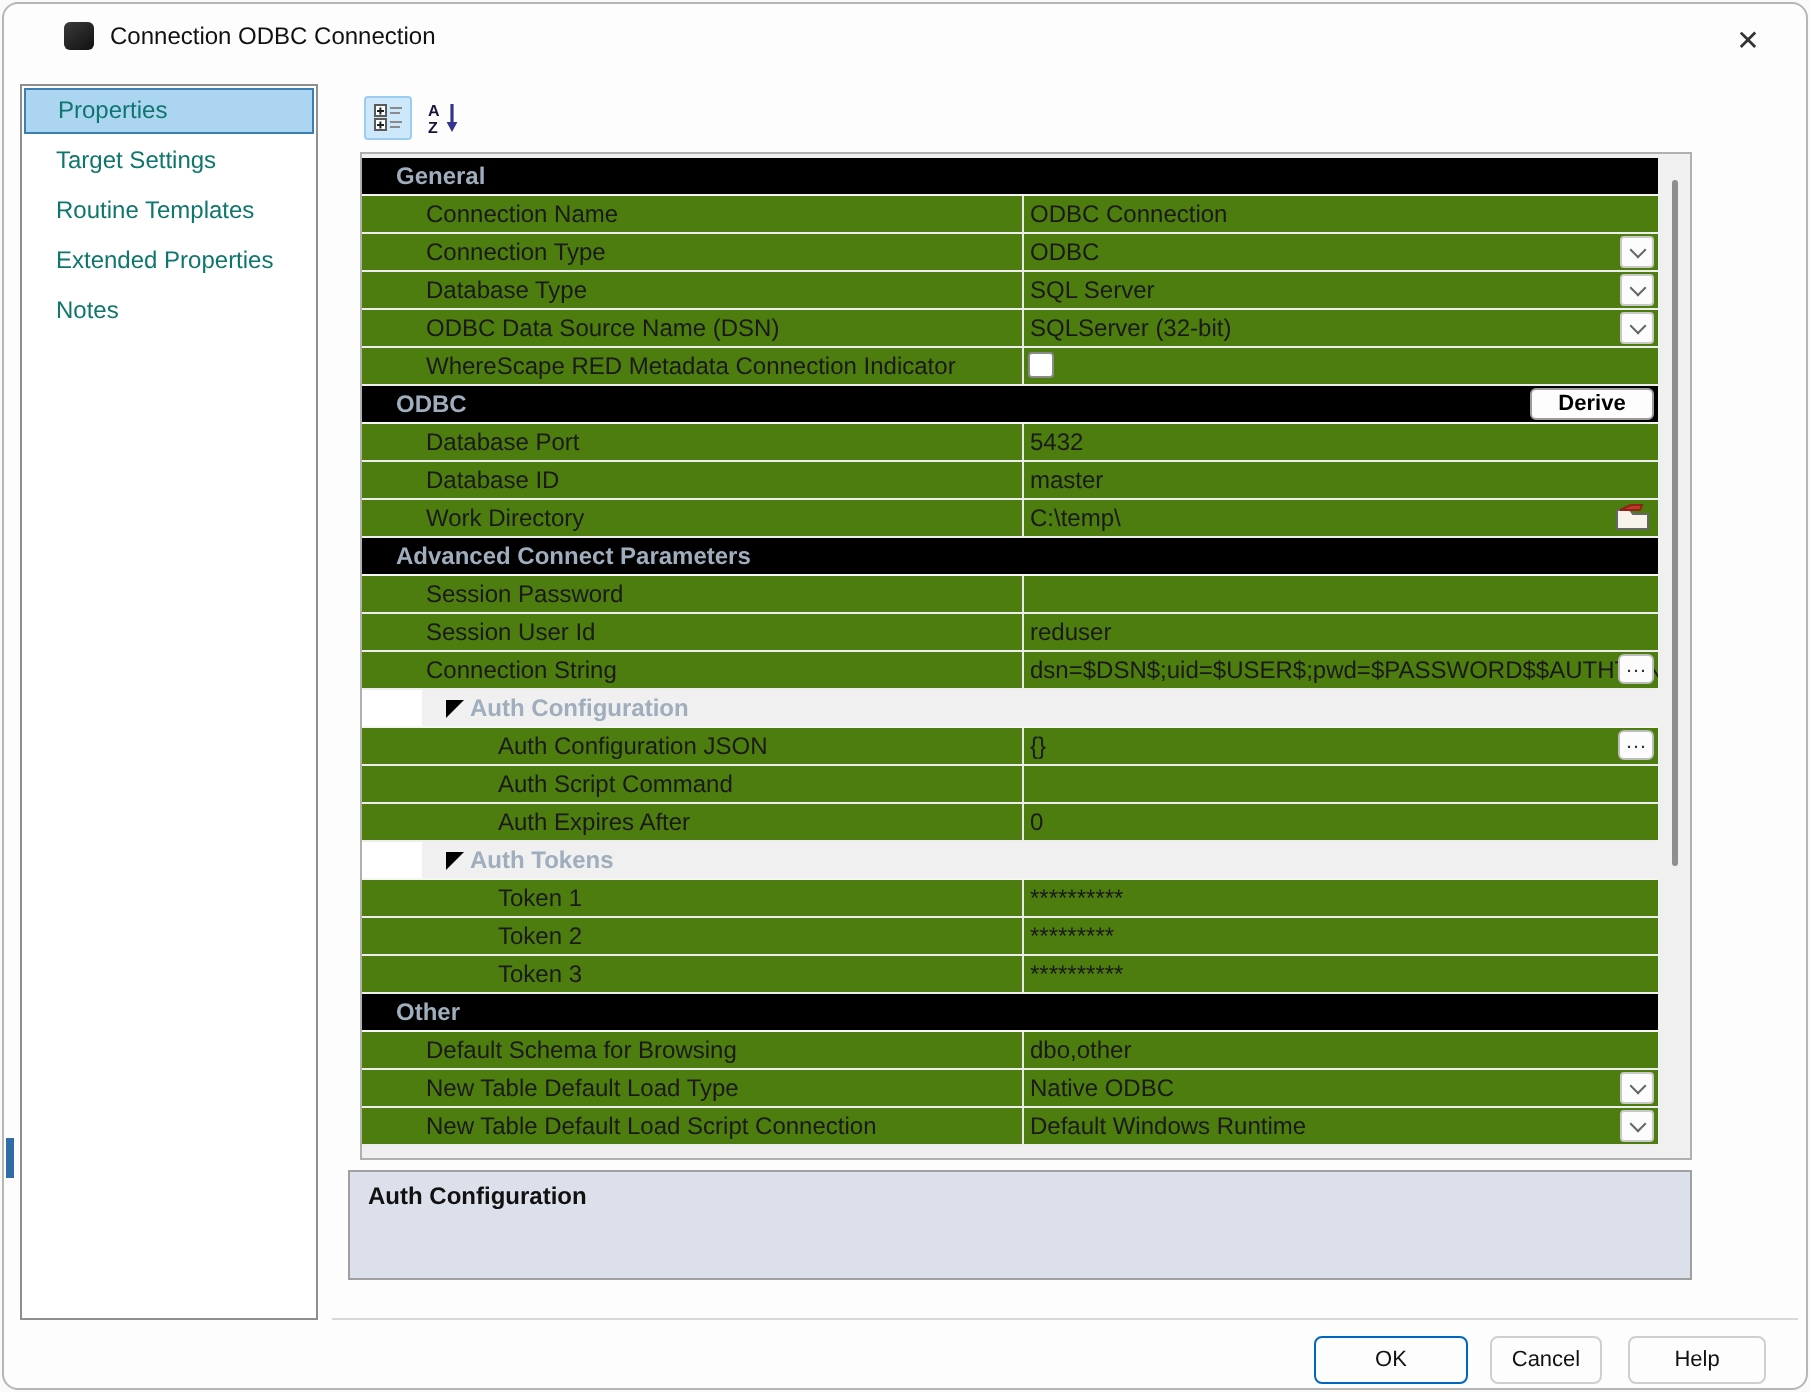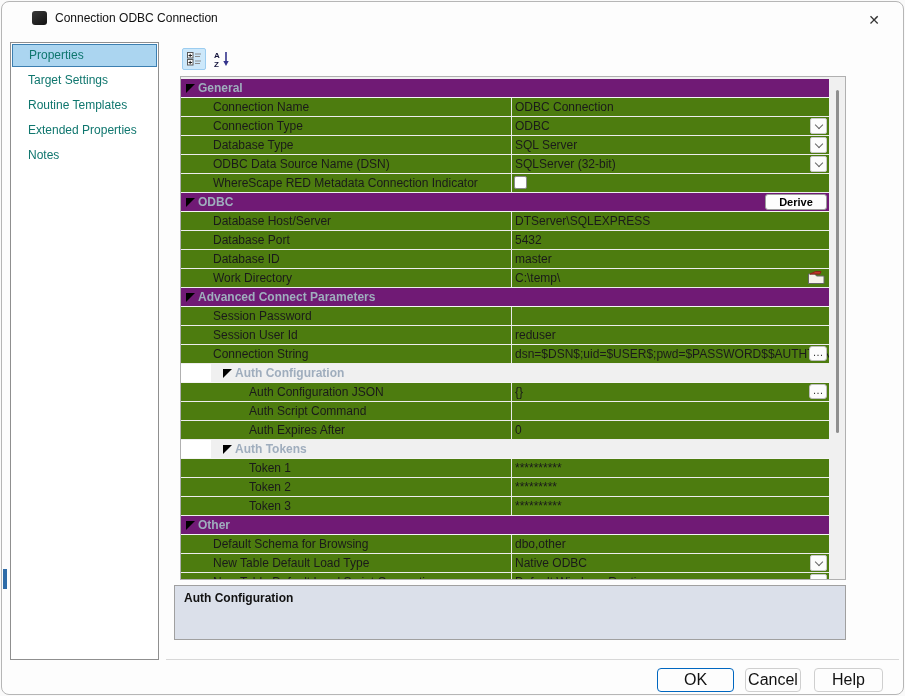--- a/index.html
+++ b/index.html
@@ -28,21 +28,21 @@
             border-radius:2px; cursor:pointer; padding:0;}
   .tool-btn.toggled{background:#cde8fa; border-color:#9ccdf0;}
   .tool-btn svg{display:block; margin:2px auto;}
   #btn-cat{left:180px;} #btn-az{left:208px;}
   
   .grid-panel{position:absolute; left:178px; top:74px; width:666px; height:504px;
               background:#f0f0f0; border:1px solid #b0b0b0;}
   .rows-viewport{position:absolute; left:0; top:2px; width:648px; height:500px; overflow:hidden;}
   .prow{position:relative; height:19px; line-height:18px; font-size:12px; background:#4d7c0f;
         border-bottom:1px solid #ededed; color:#1a1a1a;}
-  .prow.header{background:#701a75; color:var(--header-text); font-weight:600; border-bottom-color:#f5f5f5;}
+  .prow.header{background:#000000; color:var(--header-text); font-weight:600; border-bottom-color:#f5f5f5;}
   .prow.header.lvl2{background:#fff;}
   .prow.header.lvl2::before{content:""; position:absolute; left:30px; right:0; top:0; bottom:0; background:#f0f0f0;}
   .expander{position:absolute; top:5px; z-index:1; line-height:0;}
   .header.lvl1 .expander{left:5px;} .header.lvl2 .expander{left:42px;}
   .hlabel{position:absolute; top:0; z-index:1;}
   .header.lvl1 .hlabel{left:17px;} .header.lvl2 .hlabel{left:54px;}
   .derive-btn{position:absolute; right:2px; top:1px; z-index:1; width:62px; height:16px; background:#fdfdfd;
               border:1px solid #9c9c9c; border-radius:3px; font-family:inherit; font-size:11px; font-weight:bold;
               color:#000; line-height:12px; cursor:pointer;}
   .item .name{position:absolute; left:0; top:0; bottom:0; width:330px; overflow:hidden; white-space:nowrap;}
@@ -59,21 +59,21 @@
   .checkbox{position:absolute; left:333px; top:2px; width:13px; height:13px; background:#fff;
             border:1px solid #8a8a8a; border-radius:2px;}
   .vscroll{position:absolute; left:655px; top:13px; width:3px; height:343px; background:#8f8f8f; border-radius:2px;}
   
   .desc-panel{position:absolute; left:172px; top:583px; width:672px; height:55px; background:var(--desc-bg);
               border:1px solid #a0a0a0; padding:5px 9px;}
   .desc-title{font-size:12px; font-weight:bold; color:#111;}
   
   .footer-sep{position:absolute; left:164px; top:657px; width:733px; height:1px; background:#d8d8d8;}
   .btn{position:absolute; top:666px; height:24px; background:#fdfdfd; border:1px solid #cfcfcf; border-radius:4px;
-       font-family:inherit; font-size:16px; color:#111; cursor:pointer;}
+       font-family:inherit; font-size:11px; color:#111; cursor:pointer;}
   .btn.default{border:1.5px solid var(--accent-blue);}
   #ok-btn{left:655px; width:77px;} #cancel-btn{left:743px; width:56px;} #help-btn{left:812px; width:69px;}
 </style>
 </head>
 <body>
 
 <div class="window">
 
   <div class="titlebar">
     <span class="app-icon"></span>
@@ -155,24 +155,20 @@
           <span class="checkbox"></span>
         </div>
         <div class="prow header lvl1">
           <span class="expander"><svg width="9" height="9" viewBox="0 0 9 9">
               <polygon points="0,0 9,0 0,9" fill="#000"></polygon>
             </svg></span>
           <span class="hlabel">ODBC</span>
           <button class="derive-btn">Derive</button>
         </div>
         <div class="prow item lvl1">
-          <span class="name">Database Host/Server</span>
-          <span class="value">DTServer\SQLEXPRESS</span>
-        </div>
-        <div class="prow item lvl1">
           <span class="name">Database Port</span>
           <span class="value">5432</span>
         </div>
         <div class="prow item lvl1">
           <span class="name">Database ID</span>
           <span class="value">master</span>
         </div>
         <div class="prow item lvl1">
           <span class="name">Work Directory</span>
           <span class="value">C:\temp\</span>

